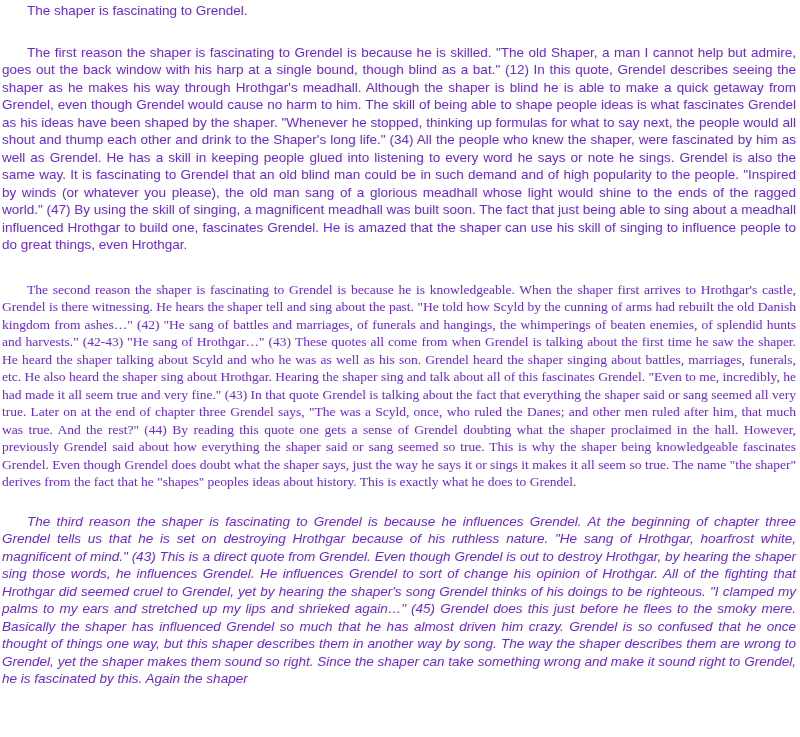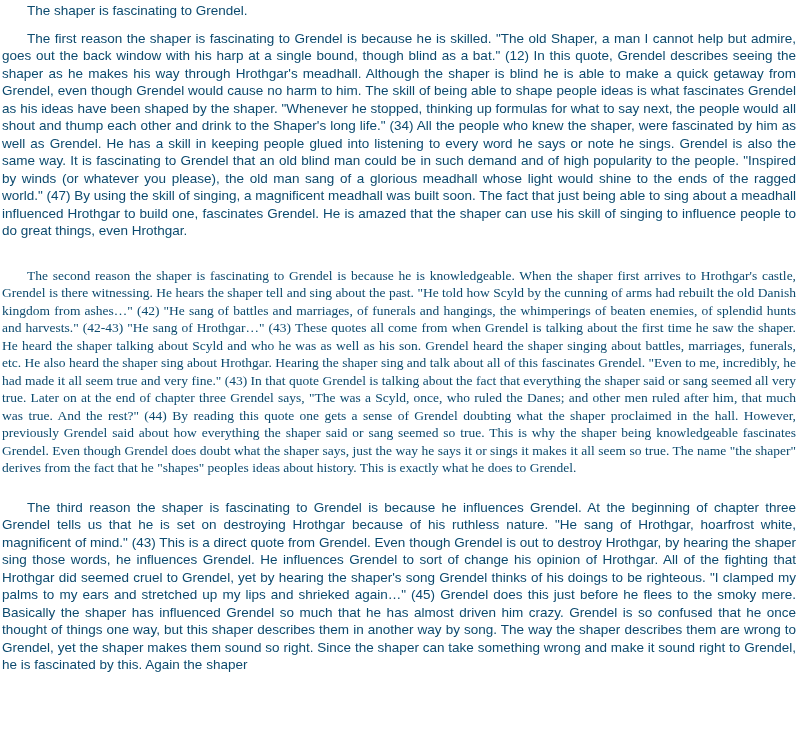--- a/index.html
+++ b/index.html
@@ -7,41 +7,41 @@
     padding: 0;
     background: #ffffff;
   }
   .page {
     position: relative;
     width: 800px;
     height: 737px;
     box-sizing: border-box;
     padding: 2px 4px 0 2px;
     background: #ffffff;
-    color: #0c4a6e;
+    color: #6d28d9;
     font-family: "Liberation Sans", sans-serif;
     font-size: 13.5px;
     line-height: 17.5px;
     text-align: justify;
     overflow: hidden;
   }
   .essay-title {
     margin: 0;
     text-indent: 25px;
     font-weight: normal;
     font-size: 13.5px;
     line-height: 17.5px;
   }
   p.essay-paragraph {
     margin: 0;
     text-indent: 25px;
   }
-  p.p1 { margin-top: 10px; }
+  p.p1 { margin-top: 24px; }
   p.p2 { margin-top: 27px; font-family: Liberation Serif, serif; }
-  p.p3 { margin-top: 22px; }
+  p.p3 { margin-top: 22px; font-style: italic; }
 </style>
 </head>
 <body>
 
 <div class="page">
   <p class="essay-title">The shaper is fascinating to Grendel.</p>
 
   <p class="essay-paragraph p1">The first reason the shaper is fascinating to Grendel is because he is skilled. "The old Shaper, a man I cannot help but admire, goes out the back window with his harp at a single bound, though blind as a bat." (12) In this quote, Grendel describes seeing the shaper as he makes his way through Hrothgar's meadhall. Although the shaper is blind he is able to make a quick getaway from Grendel, even though Grendel would cause no harm to him. The skill of being able to shape people ideas is what fascinates Grendel as his ideas have been shaped by the shaper. "Whenever he stopped, thinking up formulas for what to say next, the people would all shout and thump each other and drink to the Shaper's long life." (34) All the people who knew the shaper, were fascinated by him as well as Grendel. He has a skill in keeping people glued into listening to every word he says or note he sings. Grendel is also the same way. It is fascinating to Grendel that an old blind man could be in such demand and of high popularity to the people. "Inspired by winds (or whatever you please), the old man sang of a glorious meadhall whose light would shine to the ends of the ragged world." (47) By using the skill of singing, a magnificent meadhall was built soon. The fact that just being able to sing about a meadhall influenced Hrothgar to build one, fascinates Grendel. He is amazed that the shaper can use his skill of singing to influence people to do great things, even Hrothgar.</p>
 
   <p class="essay-paragraph p2">The second reason the shaper is fascinating to Grendel is because he is knowledgeable. When the shaper first arrives to Hrothgar's castle, Grendel is there witnessing. He hears the shaper tell and sing about the past. "He told how Scyld by the cunning of arms had rebuilt the old Danish kingdom from ashes…" (42) "He sang of battles and marriages, of funerals and hangings, the whimperings of beaten enemies, of splendid hunts and harvests." (42-43) "He sang of Hrothgar…" (43) These quotes all come from when Grendel is talking about the first time he saw the shaper. He heard the shaper talking about Scyld and who he was as well as his son. Grendel heard the shaper singing about battles, marriages, funerals, etc. He also heard the shaper sing about Hrothgar. Hearing the shaper sing and talk about all of this fascinates Grendel. "Even to me, incredibly, he had made it all seem true and very fine." (43) In that quote Grendel is talking about the fact that everything the shaper said or sang seemed all very true. Later on at the end of chapter three Grendel says, "The was a Scyld, once, who ruled the Danes; and other men ruled after him, that much was true. And the rest?" (44) By reading this quote one gets a sense of Grendel doubting what the shaper proclaimed in the hall. However, previously Grendel said about how everything the shaper said or sang seemed so true. This is why the shaper being knowledgeable fascinates Grendel. Even though Grendel does doubt what the shaper says, just the way he says it or sings it makes it all seem so true. The name "the shaper" derives from the fact that he "shapes" peoples ideas about history. This is exactly what he does to Grendel.</p>

